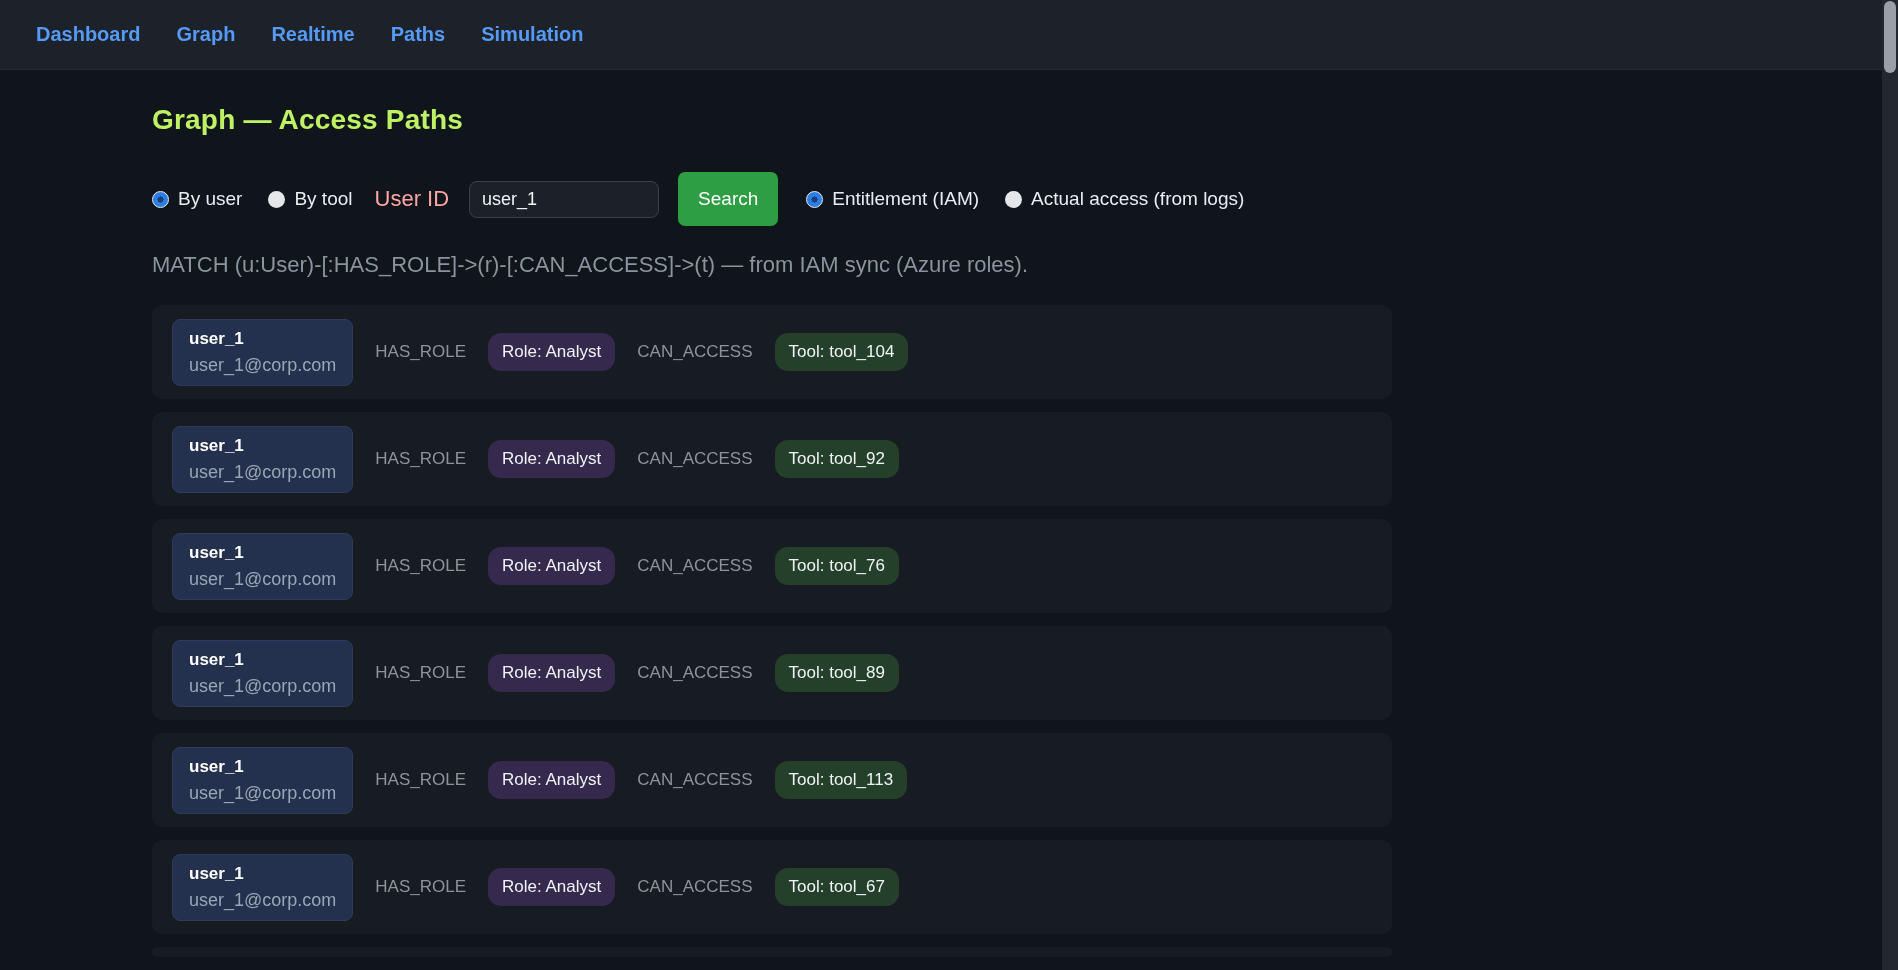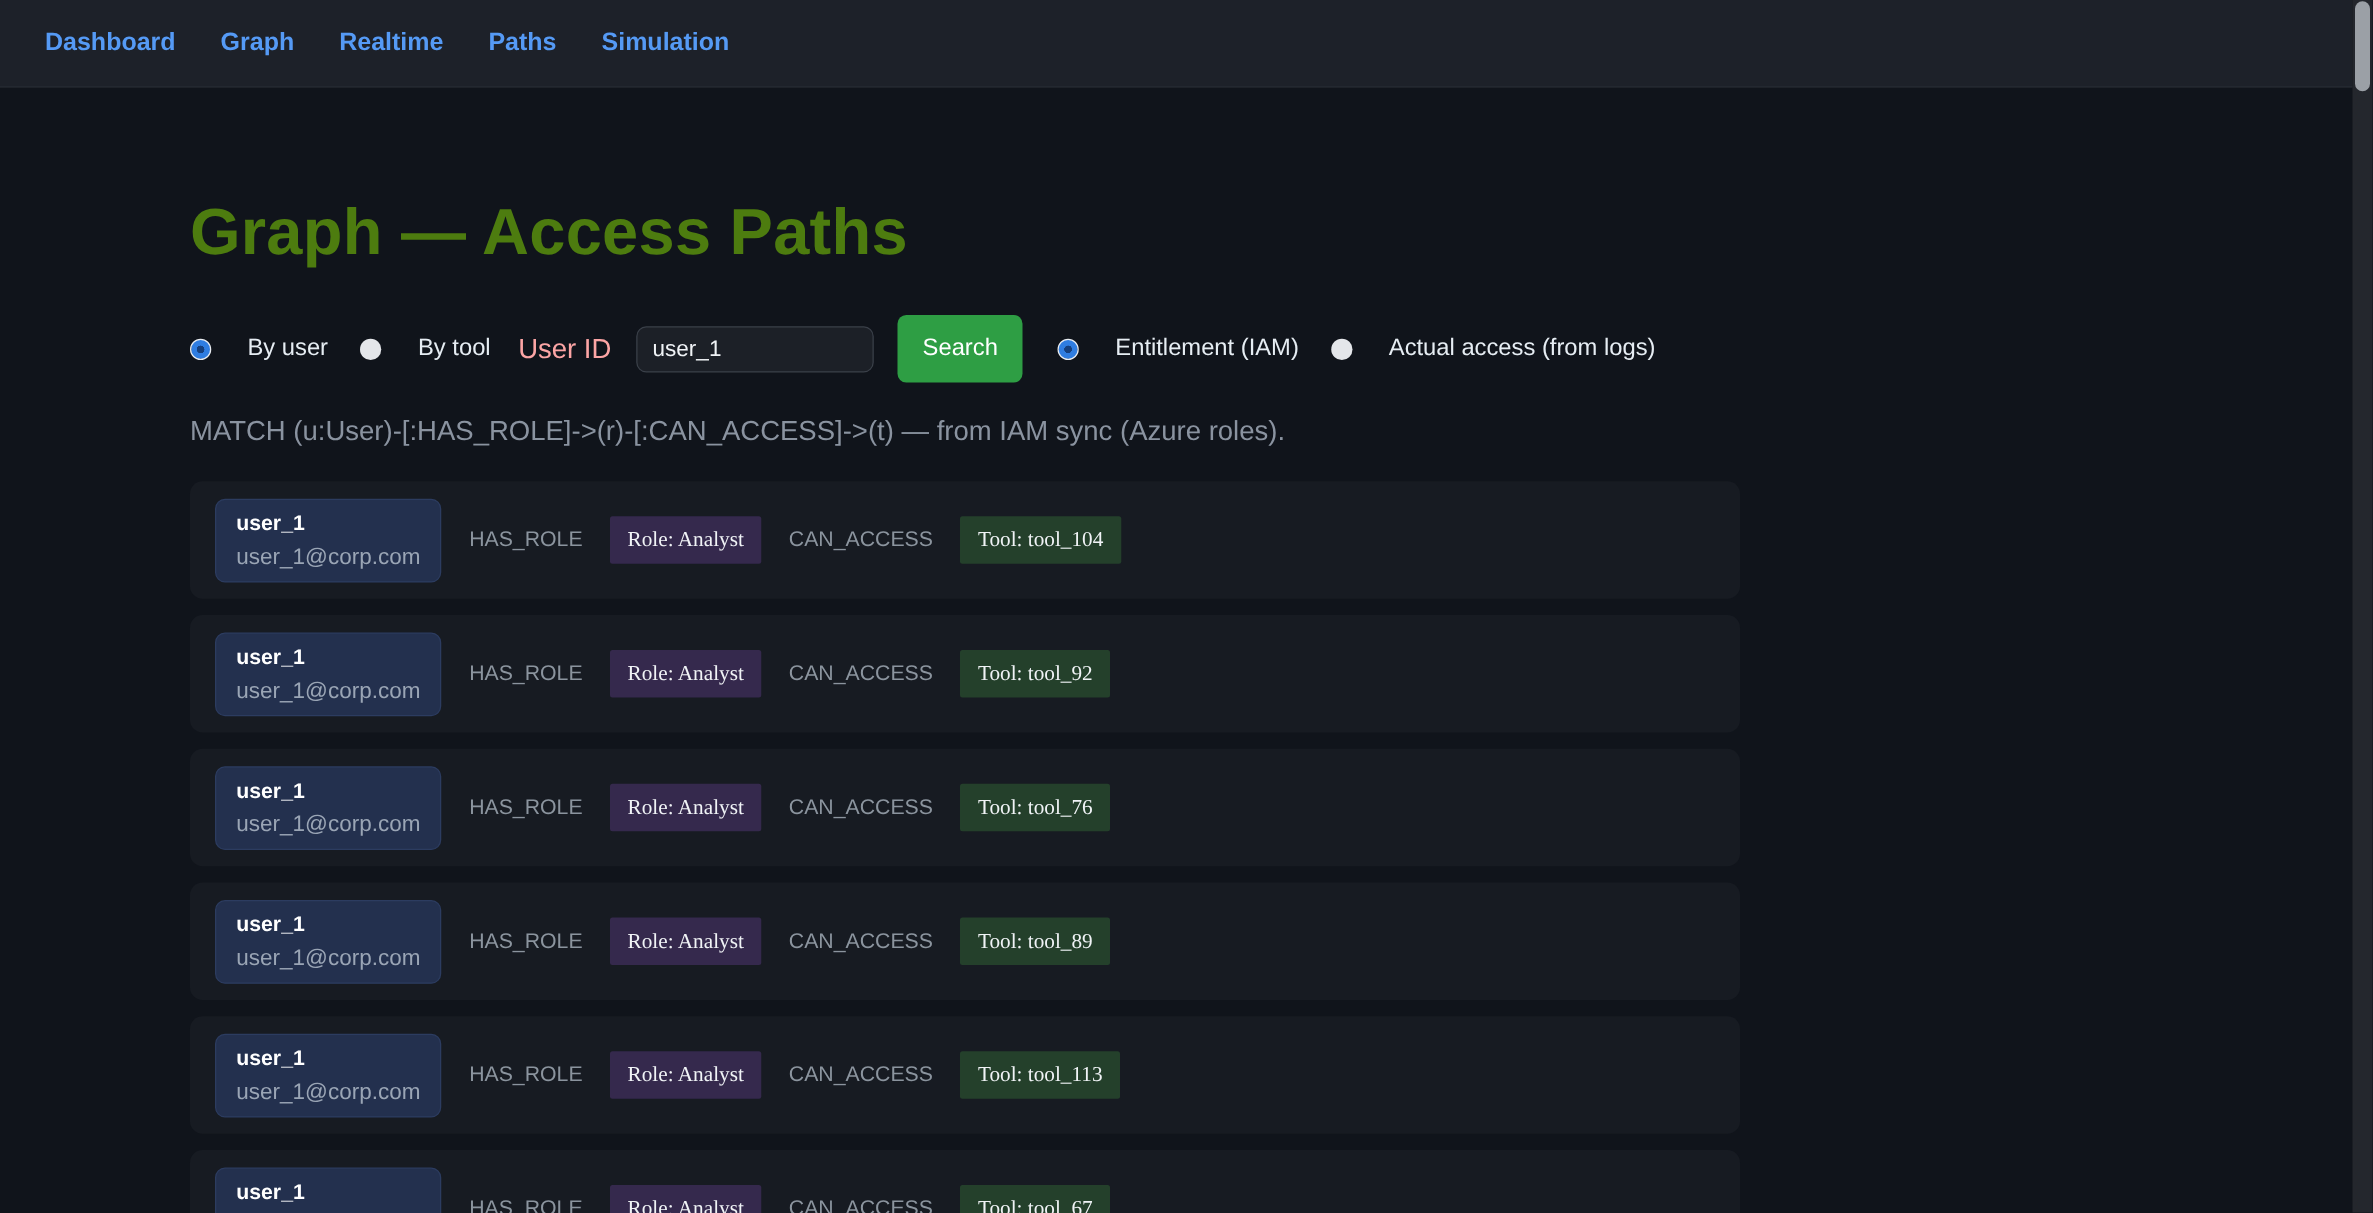--- a/index.html
+++ b/index.html
@@ -31,31 +31,31 @@
   }
   .scrollbar-thumb {
     position: absolute; top: 1px; left: 2px; width: 12px; height: 72px;
     background: #9ba0a6; border-radius: 7px;
   }
 
   
   .content { position: absolute; left: 152px; top: 70px; width: 1240px; }
 
   .page-title {
-    margin-top: 86px;
-    font-size: 52px; font-weight: 700; color: #4d7c0f;
+    margin-top: 34px;
+    font-size: 28px; font-weight: 700; color: #bef264;
     letter-spacing: 0.2px;
   }
 
   
   .controls {
     margin-top: 36px;
     display: flex; align-items: center;
   }
-  .radio-option { display: flex; align-items: center; cursor: pointer; gap: 20px; }
+  .radio-option { display: flex; align-items: center; cursor: pointer; }
   .radio-dot {
     width: 17px; height: 17px; border-radius: 50%;
     margin-right: 9px; flex: 0 0 auto;
   }
   .radio-dot.checked {
     border: 1.5px solid #e9edf2;
     background: radial-gradient(circle at center, #16407e 0 28%, #2f7de1 30% 100%);
   }
   .radio-dot.unchecked { background: #e4e6ea; }
   .radio-label { font-size: 19px; color: #e6edf3; }
@@ -96,21 +96,21 @@
   }
   .user-card {
     background: #23304e; border: 1px solid #2c3c60; border-radius: 8px;
     padding: 9px 16px; min-width: 168px;
   }
   .user-name { font-size: 17px; font-weight: 700; color: #ffffff; }
   .user-email { font-size: 18px; color: #9aa5b5; margin-top: 6px; }
   .edge-label { font-size: 17px; color: #8b949e; }
   .badge {
     font-size: 17px; color: #f0f3f6;
-    padding: 9px 14px; border-radius: 2px; white-space: nowrap; font-family: Liberation Serif, serif;
+    padding: 9px 14px; border-radius: 13px; white-space: nowrap;
   }
   .badge.role { background: #35294d; }
   .badge.tool { background: #24402b; }
   .path-row.partial { height: 10px; margin-bottom: 0; }
 </style>
 </head>
 <body>
 
 <div class="navbar">
   <a class="nav-link">Dashboard</a>

